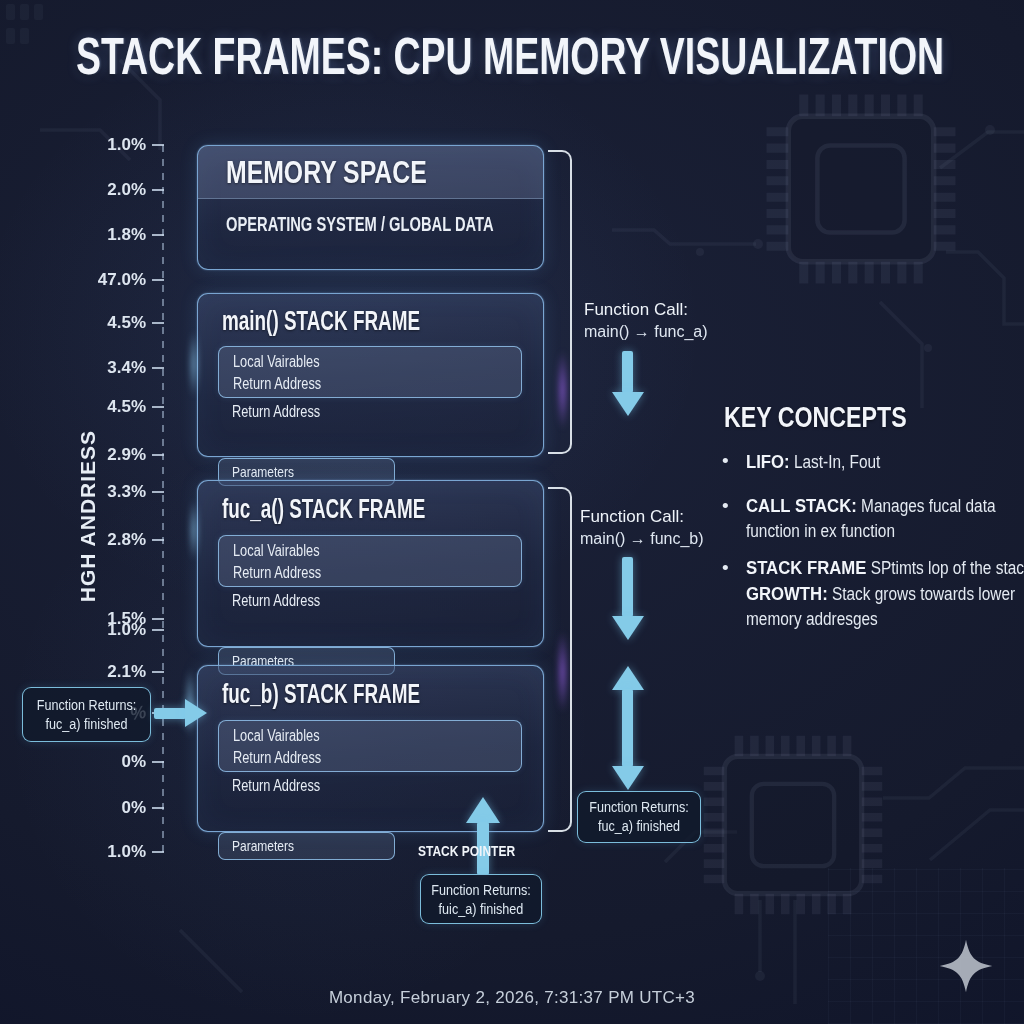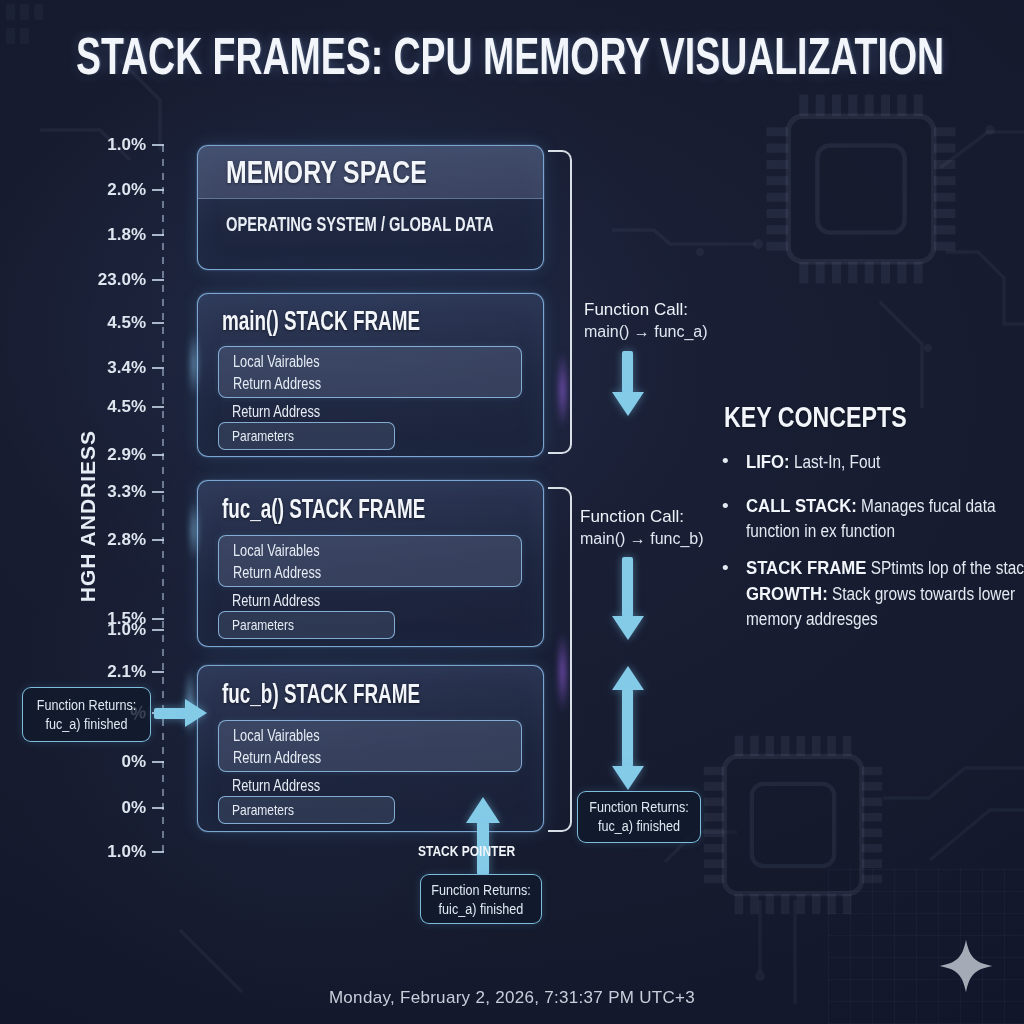--- a/index.html
+++ b/index.html
@@ -38,21 +38,21 @@
     background:linear-gradient(176deg, rgba(62,75,110,0.55) 0%, rgba(34,43,70,0.55) 55%, rgba(26,33,56,0.6) 100%);
     box-shadow:0 0 18px rgba(95,165,235,0.16), 0 0 2px rgba(160,205,255,0.45), inset 0 0 30px rgba(90,140,210,0.07);
   }
   .mem-header{left:0;top:0;right:0;height:52px;border-radius:9px 9px 0 0;
     background:rgba(118,132,168,0.30);border-bottom:1px solid rgba(170,200,235,0.35);}
   .box-title{font-size:27px;font-weight:700;color:#f2f5fa;text-shadow:0 1px 3px rgba(0,0,0,0.5);}
   .inner-box{border:1.5px solid rgba(140,185,225,0.9);border-radius:8px;background:rgba(104,118,152,0.33);
     box-shadow:0 0 6px rgba(100,160,220,0.15);}
   .frame-text{font-size:16px;color:#e6ecf4;line-height:22px;}
   .param-box{border:1.5px solid rgba(140,185,225,0.9);border-radius:7px;background:rgba(95,110,145,0.28);
-    font-size:15px;color:#e6ecf4;line-height:26px;padding-left:13px;}
+    font-size:15px;color:#e6ecf4;line-height:26px;padding-left:13px;margin-top:36px;}
   
   .bracket{width:22px;border-top:2.5px solid rgba(238,244,250,0.9);border-right:2.5px solid rgba(238,244,250,0.9);
     border-bottom:2.5px solid rgba(238,244,250,0.9);border-radius:0 10px 10px 0;}
   
   .streak{filter:blur(3px);border-radius:50%;}
   .streak.cyan{background:radial-gradient(closest-side, rgba(150,215,255,0.75), rgba(150,215,255,0) 75%);}
   .streak.purple{background:radial-gradient(closest-side, rgba(168,105,255,0.8), rgba(168,105,255,0) 75%);}
   
   .shaft{background:#84cbe8;border-radius:2px;filter:drop-shadow(0 0 4px rgba(120,200,240,0.45));}
   .tri{width:0;height:0;filter:drop-shadow(0 0 4px rgba(120,200,240,0.45));}
@@ -142,21 +142,21 @@
   </svg>
 
   <div class="abs main-title">
     <span>STACK FRAMES: CPU MEMORY VISUALIZATION</span>
   </div>
 
   <div class="abs axis-line"></div>
   <div class="abs tick" style="top:134px"><span>1.0%</span></div>
   <div class="abs tick" style="top:179px"><span>2.0%</span></div>
   <div class="abs tick" style="top:224px"><span>1.8%</span></div>
-  <div class="abs tick" style="top:269px"><span>23.0%</span></div>
+  <div class="abs tick" style="top:269px"><span>47.0%</span></div>
   <div class="abs tick" style="top:312px"><span>4.5%</span></div>
   <div class="abs tick" style="top:357px"><span>3.4%</span></div>
   <div class="abs tick" style="top:396px"><span>4.5%</span></div>
   <div class="abs tick" style="top:444px"><span>2.9%</span></div>
   <div class="abs tick" style="top:481px"><span>3.3%</span></div>
   <div class="abs tick" style="top:529px"><span>2.8%</span></div>
   <div class="abs tick" style="top:608px"><span>1.5%</span></div>
   <div class="abs tick" style="top:619px"><span>1.0%</span></div>
   <div class="abs tick" style="top:661px"><span>2.1%</span></div>
   <div class="abs tick pct" style="top:702px"><span>%</span></div>

